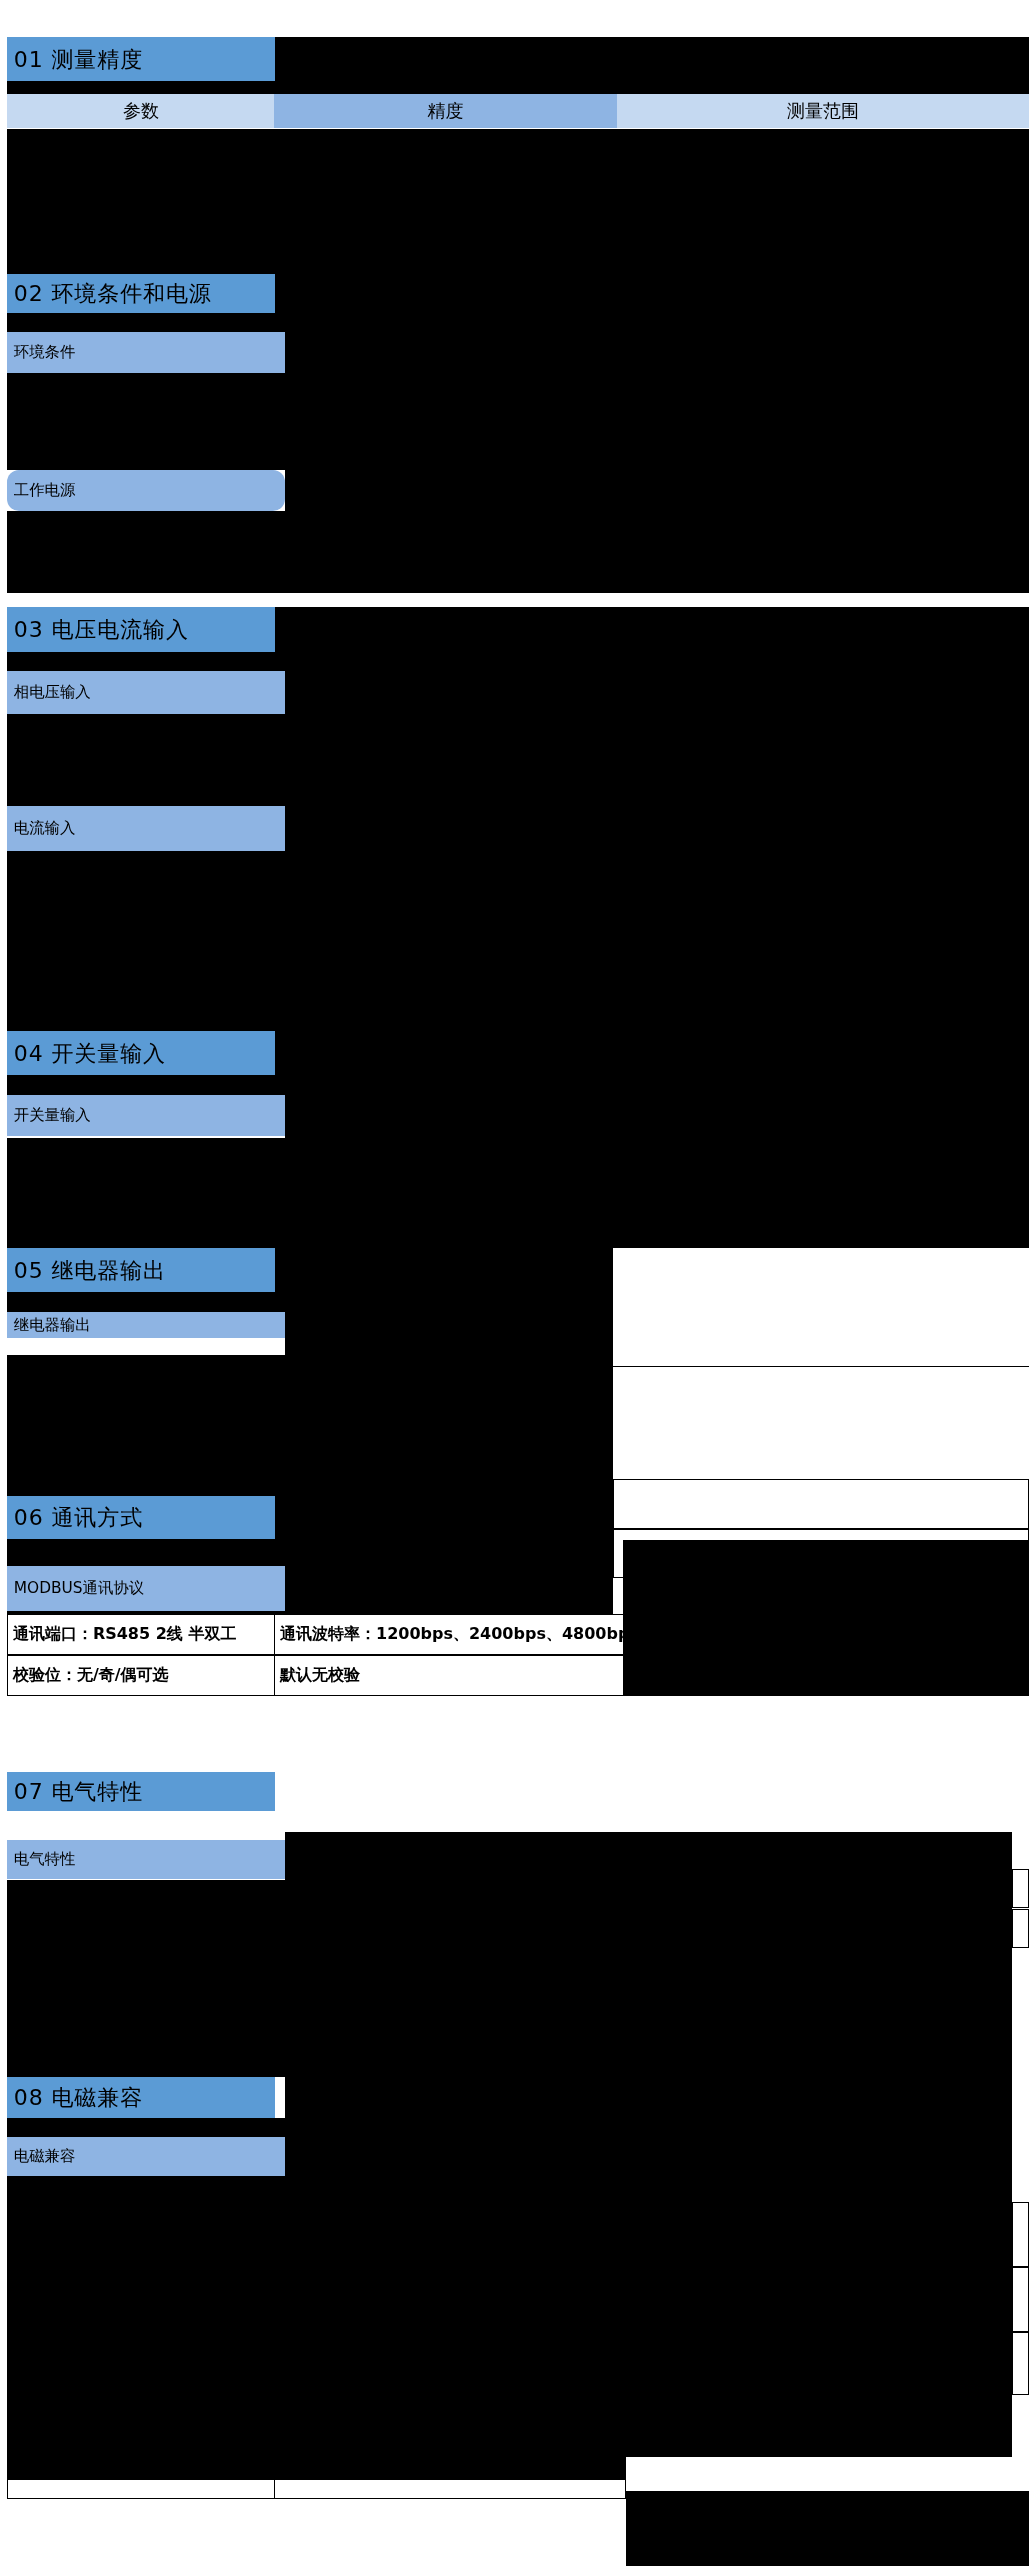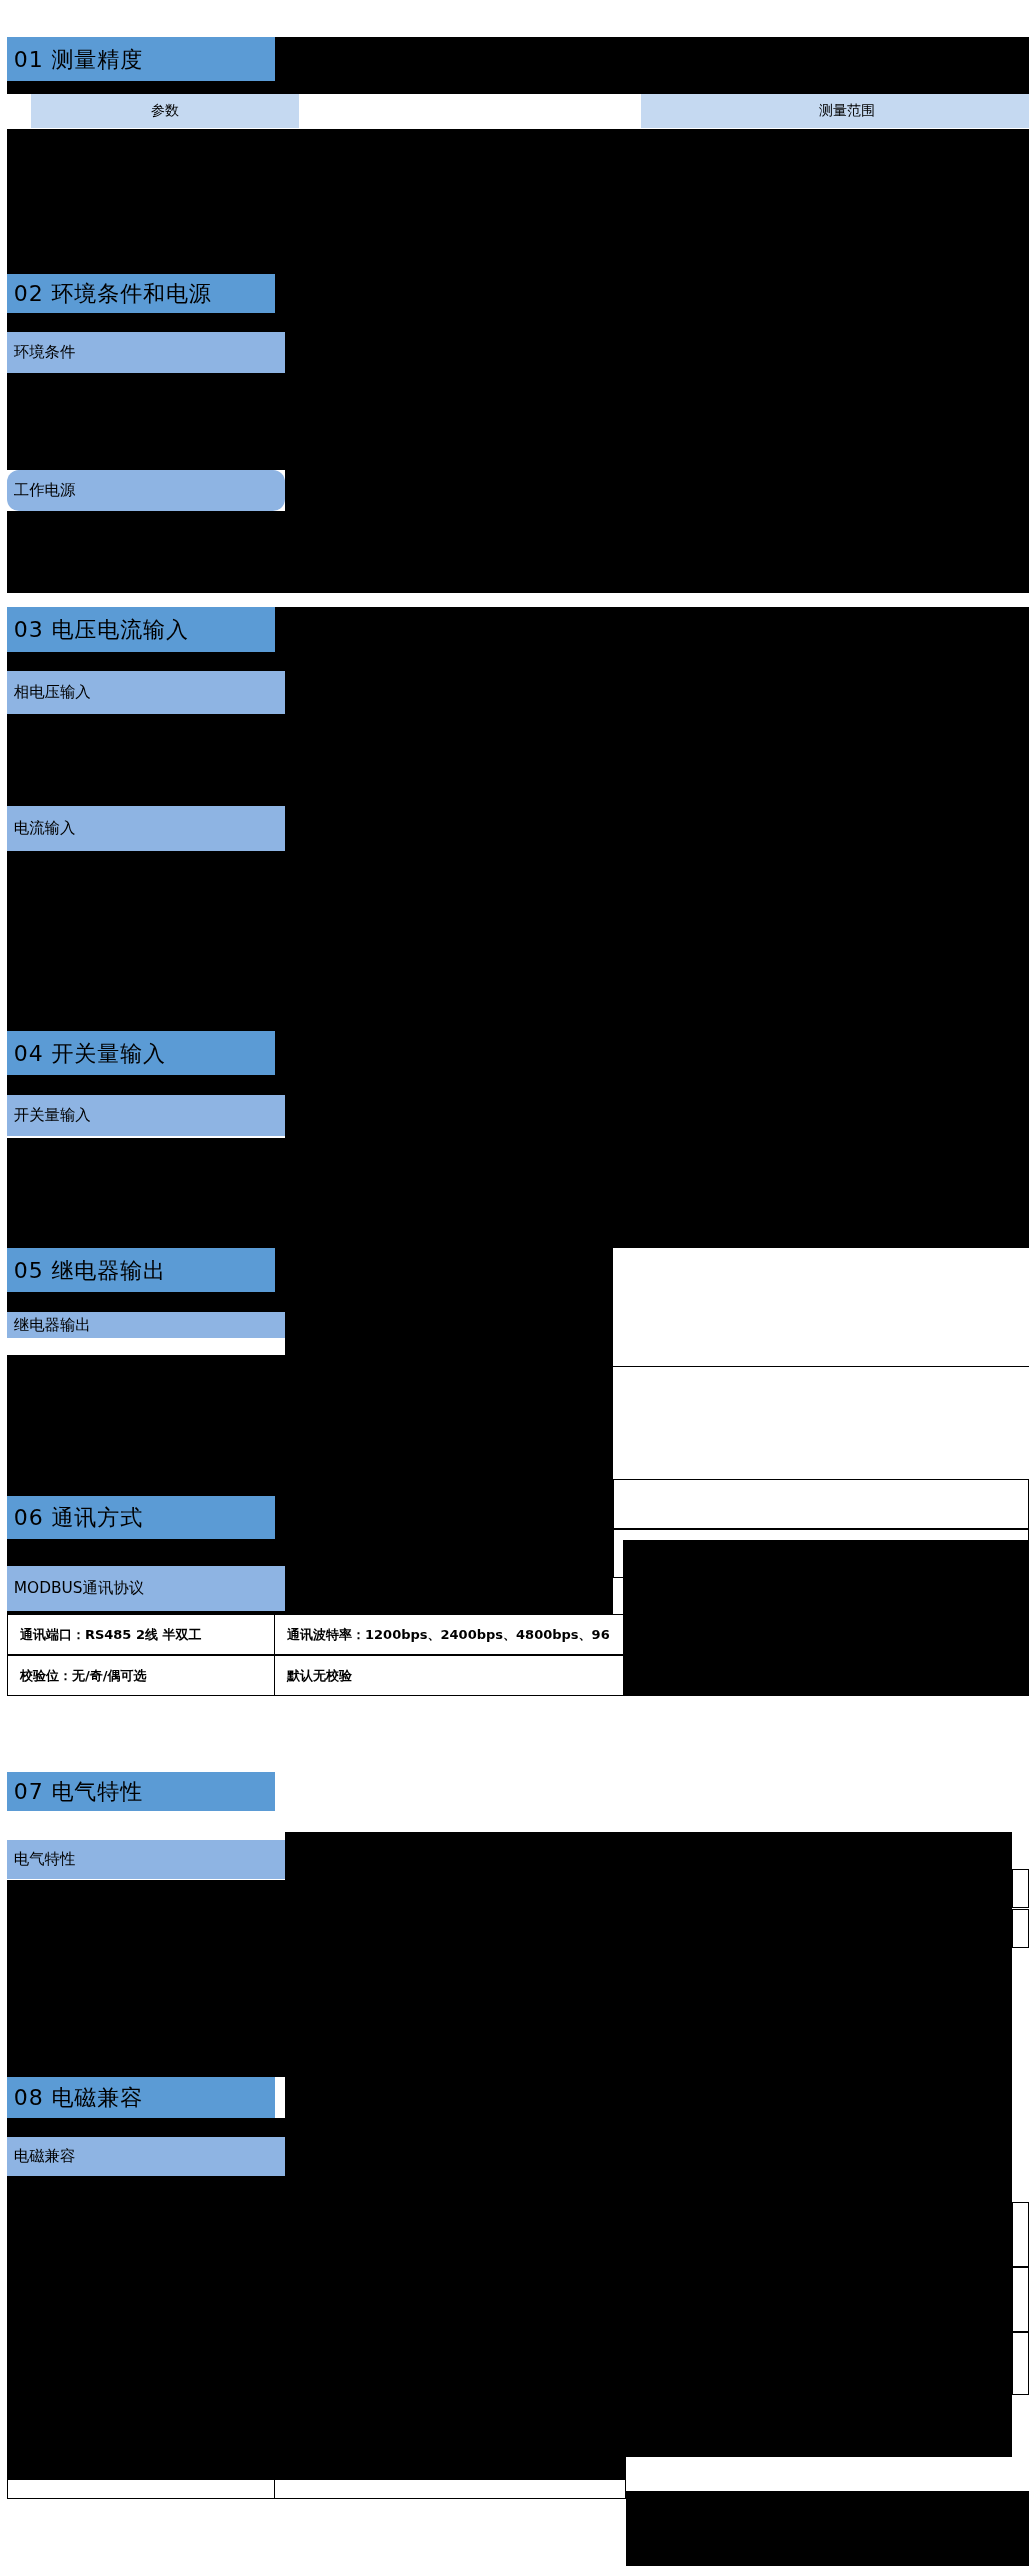--- a/index.html
+++ b/index.html
@@ -19,48 +19,48 @@
   }
   .sub-head{
     position:absolute;left:6.9px;width:278px;
     background:#8EB4E3;color:#000000;
     font-size:15.4px;
     display:flex;align-items:center;
     padding-left:6.9px;box-sizing:border-box;
     font-family:"DejaVu Sans","Liberation Sans",sans-serif;
   }
   .col-head{
-    position:absolute;color:#000000;font-size:14px;
+    position:absolute;color:#000000;font-size:18px;
     display:flex;align-items:center;justify-content:center;
     box-sizing:border-box;
-    margin-left:24px;
   }
   .cell{
     position:absolute;background:#ffffff;color:#000000;
     border:0.9px solid #000000;box-sizing:border-box;
-    font-size:13px;font-weight:bold;
+    font-size:16px;font-weight:bold;
     display:flex;align-items:center;
-    padding-left:12px;
+    padding-left:5px;
     white-space:nowrap;overflow:hidden;
     font-family:"DejaVu Sans","Liberation Sans",sans-serif;
   }
   .ruled{position:absolute;border:0.9px solid #000000;box-sizing:border-box;background:transparent;}
   .hline{position:absolute;background:#000000;height:0.9px;}
 </style>
 </head>
 <body>
 
 <div id="page">
 
   <div class="blk" style="left:266px;top:37px;width:763px;height:45px;"></div>
   <div class="sec-head" style="top:37px;height:45px;">01  测量精度</div>
 
   <div class="blk" style="left:6.9px;top:81px;width:1022px;height:13px;"></div>
 
   <div class="col-head" style="left:6.9px;top:94px;width:268px;height:34px;background:#C5D9F1;">参数</div>
+  <div class="col-head" style="left:274px;top:94px;width:343px;height:34px;background:#8EB4E3;">精度</div>
   <div class="col-head" style="left:617px;top:94px;width:412px;height:34px;background:#C5D9F1;text-align:center;">测量范围</div>
 
   <div class="blk" style="left:6.9px;top:129px;width:1022px;height:146px;"></div>
 
   <div class="blk" style="left:266px;top:274px;width:763px;height:39px;"></div>
   <div class="sec-head" style="top:274px;height:39px;">02  环境条件和电源</div>
 
   <div class="blk" style="left:6.9px;top:313px;width:1022px;height:19px;"></div>
 
   <div class="sub-head" style="top:332px;height:41px;">环境条件</div>

